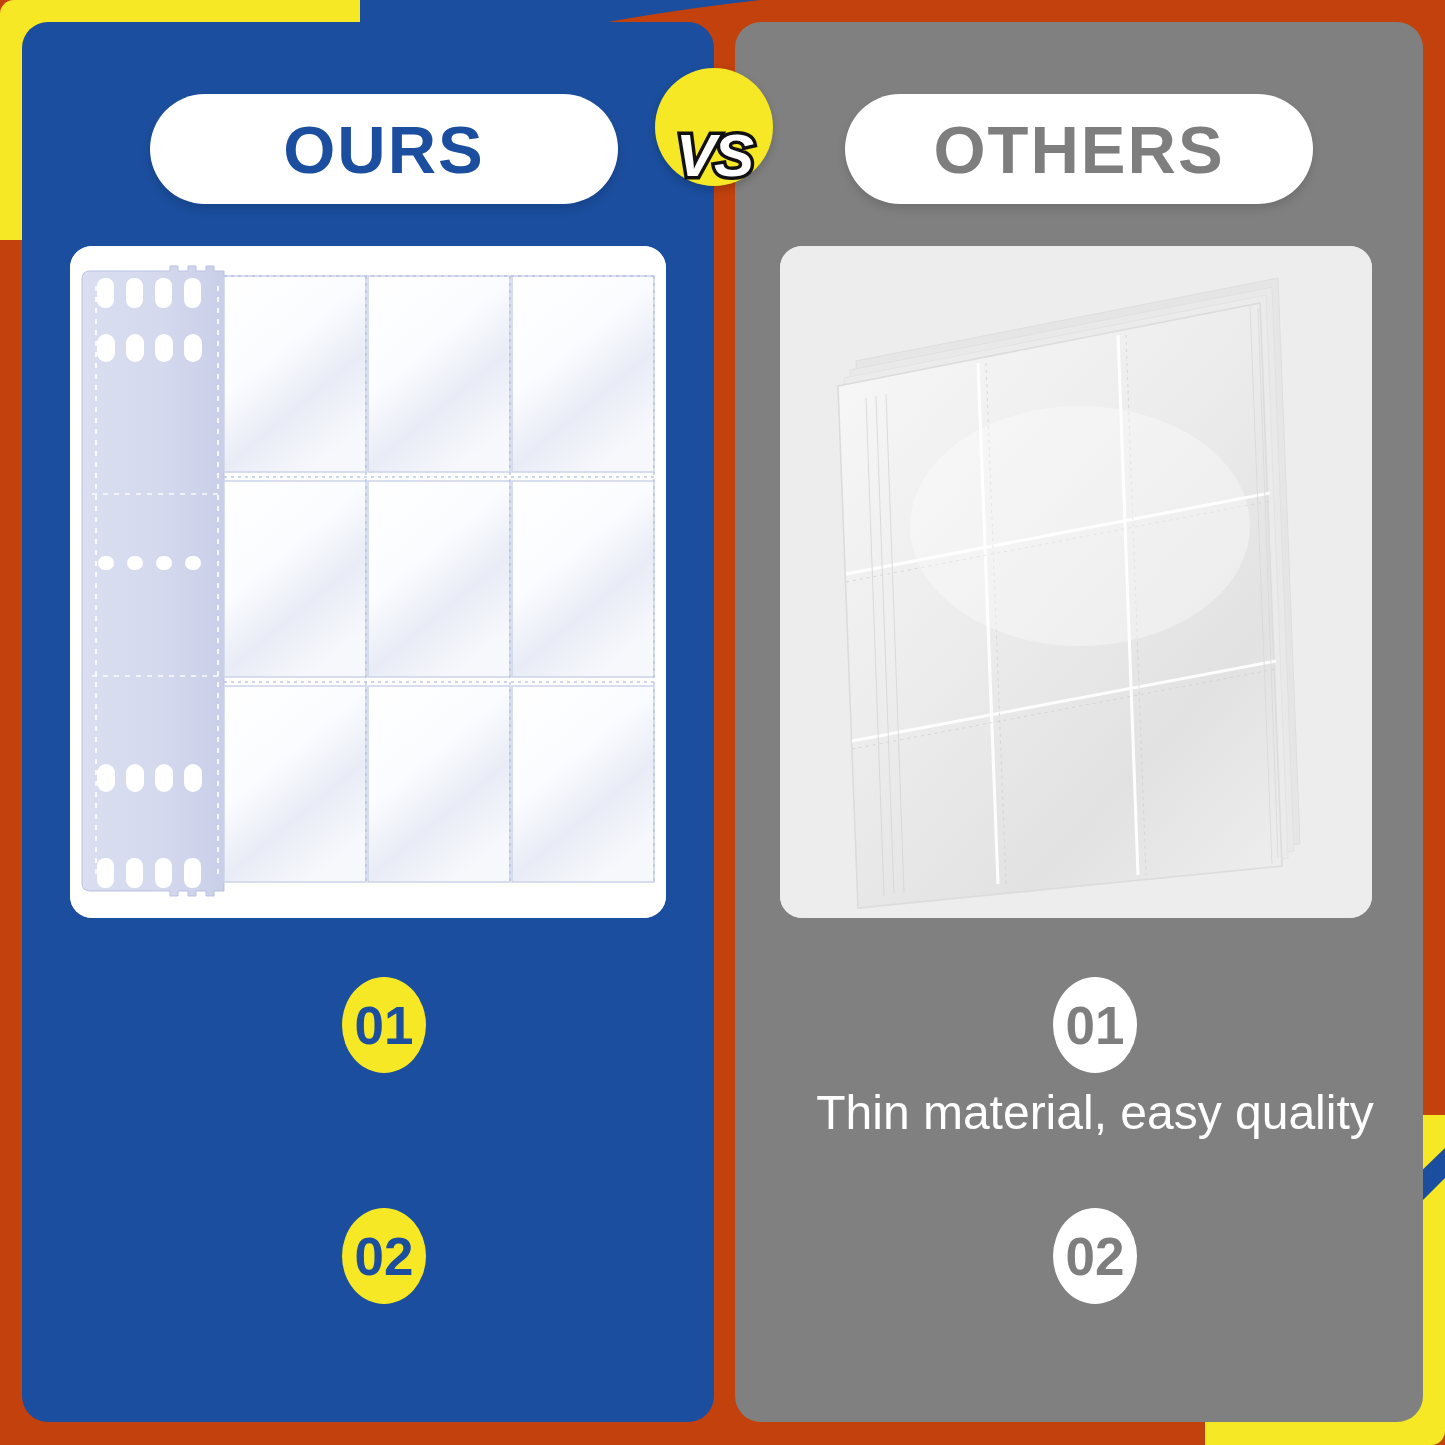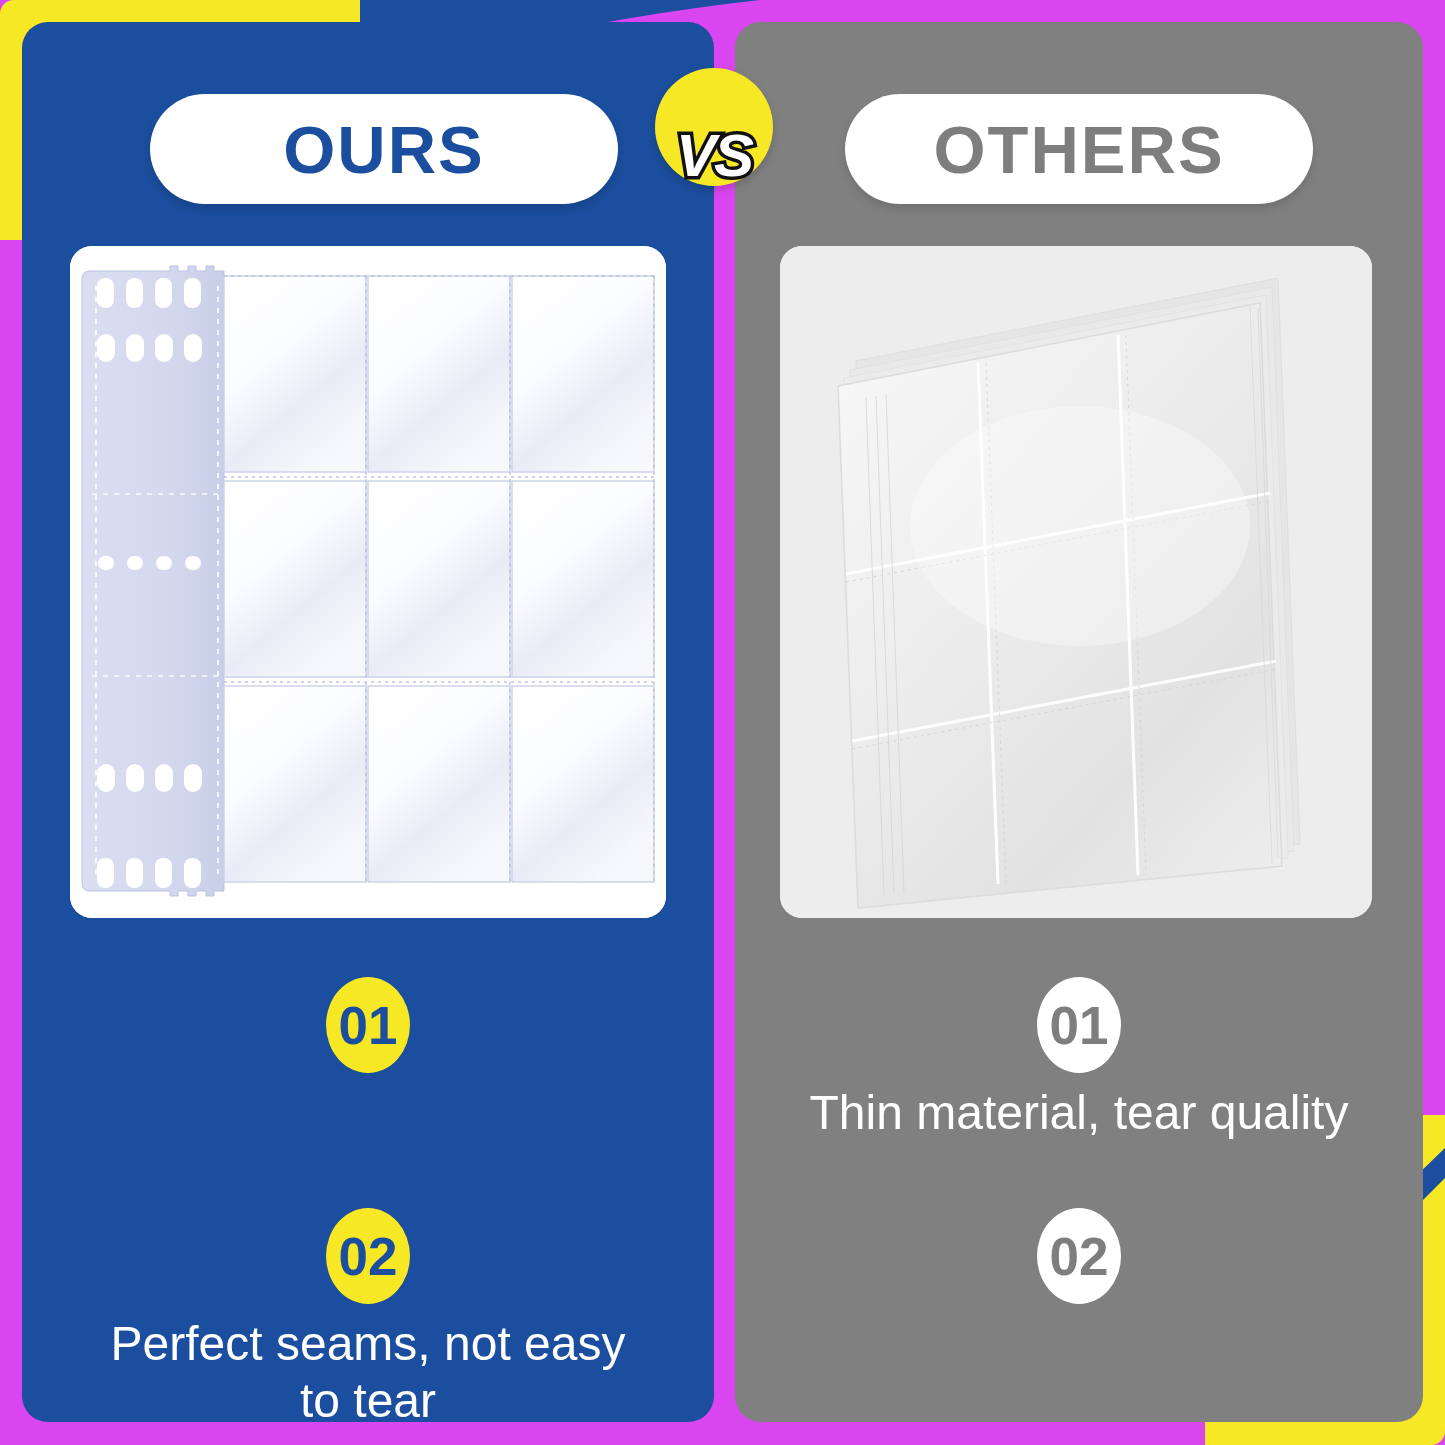--- a/index.html
+++ b/index.html
@@ -13,21 +13,21 @@
     overflow: hidden;
     font-family: "Liberation Sans", sans-serif;
     position: relative;
   }
 
   #stage {
     position: absolute;
     inset: 0;
     width: 1445px;
     height: 1445px;
-    background: #d946ef;
+    background: #c2410c;
     overflow: hidden;
   }
 
   
   .accent-yellow-tl {
     position: absolute;
     left: 0; top: 0;
     width: 300px; height: 240px;
     background: #F6E825;
     border-top-left-radius: 14px;
@@ -148,21 +148,21 @@
     top: 224px;
     width: 592px;
     height: 672px;
     background: #EDEDED;
   }
   .photo-frame svg { display: block; width: 100%; height: 100%; }
 
   
   .feature {
     position: absolute;
-    left: 0;
+    left: 16px;
     width: 100%;
     text-align: center;
   }
   .num-badge {
     display: inline-flex;
     align-items: center;
     justify-content: center;
     width: 84px;
     height: 96px;
     border-radius: 50%;
@@ -296,22 +296,20 @@
         </g>
       </svg>
     </div>
 
     <div class="feature f-ours-1">
       <div class="num-badge num-ours">01</div>
     </div>
 
     <div class="feature f-ours-2">
       <div class="num-badge num-ours">02</div>
-      <div class="feature-text txt-ours">Perfect seams, not easy
-to tear</div>
     </div>
   </div>
 
   <div class="panel panel-others">
 
     <div class="pill pill-others">
       <span class="pill-text">OTHERS</span>
     </div>
 
     <div class="photo-frame photo-others">
@@ -357,21 +355,21 @@
           <line x1="470" y1="60" x2="492" y2="618"></line>
           <line x1="478" y1="62" x2="498" y2="612"></line>
         </g>
 
         <ellipse cx="300" cy="280" rx="170" ry="120" fill="#ffffff" opacity="0.35"></ellipse>
       </svg>
     </div>
 
     <div class="feature f-others-1">
       <div class="num-badge num-others">01</div>
-      <div class="feature-text txt-others">Thin material, tear quality</div>
+      <div class="feature-text txt-others">Thin material, easy quality</div>
     </div>
 
     <div class="feature f-others-2">
       <div class="num-badge num-others">02</div>
     </div>
   </div>
 
   <div class="vs-badge">
     <span class="vs-text">VS</span>
   </div>

